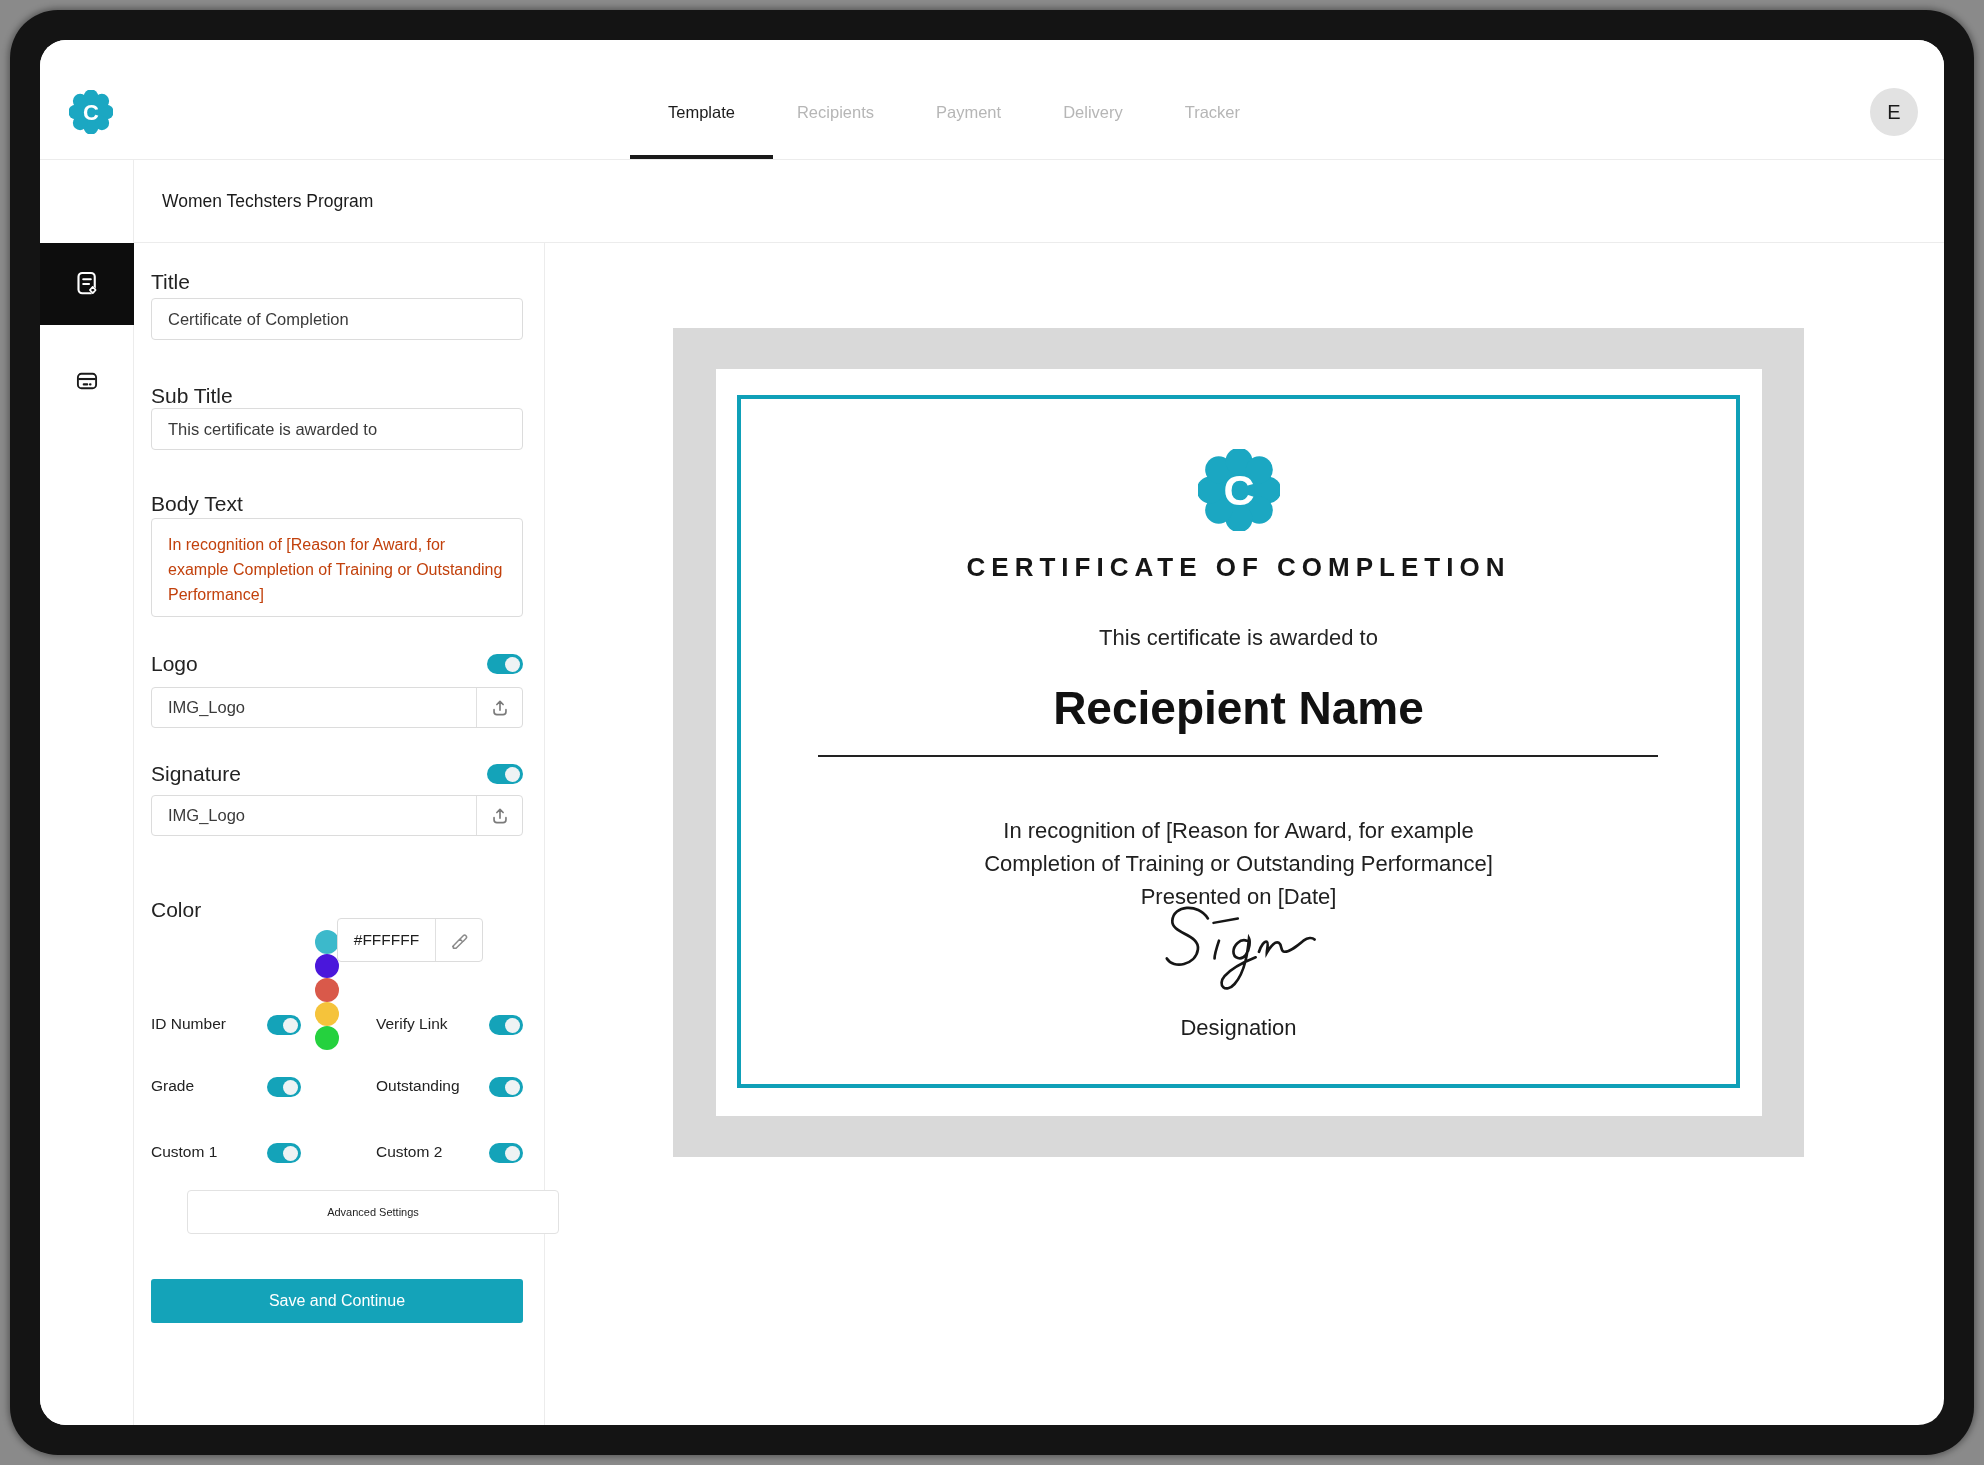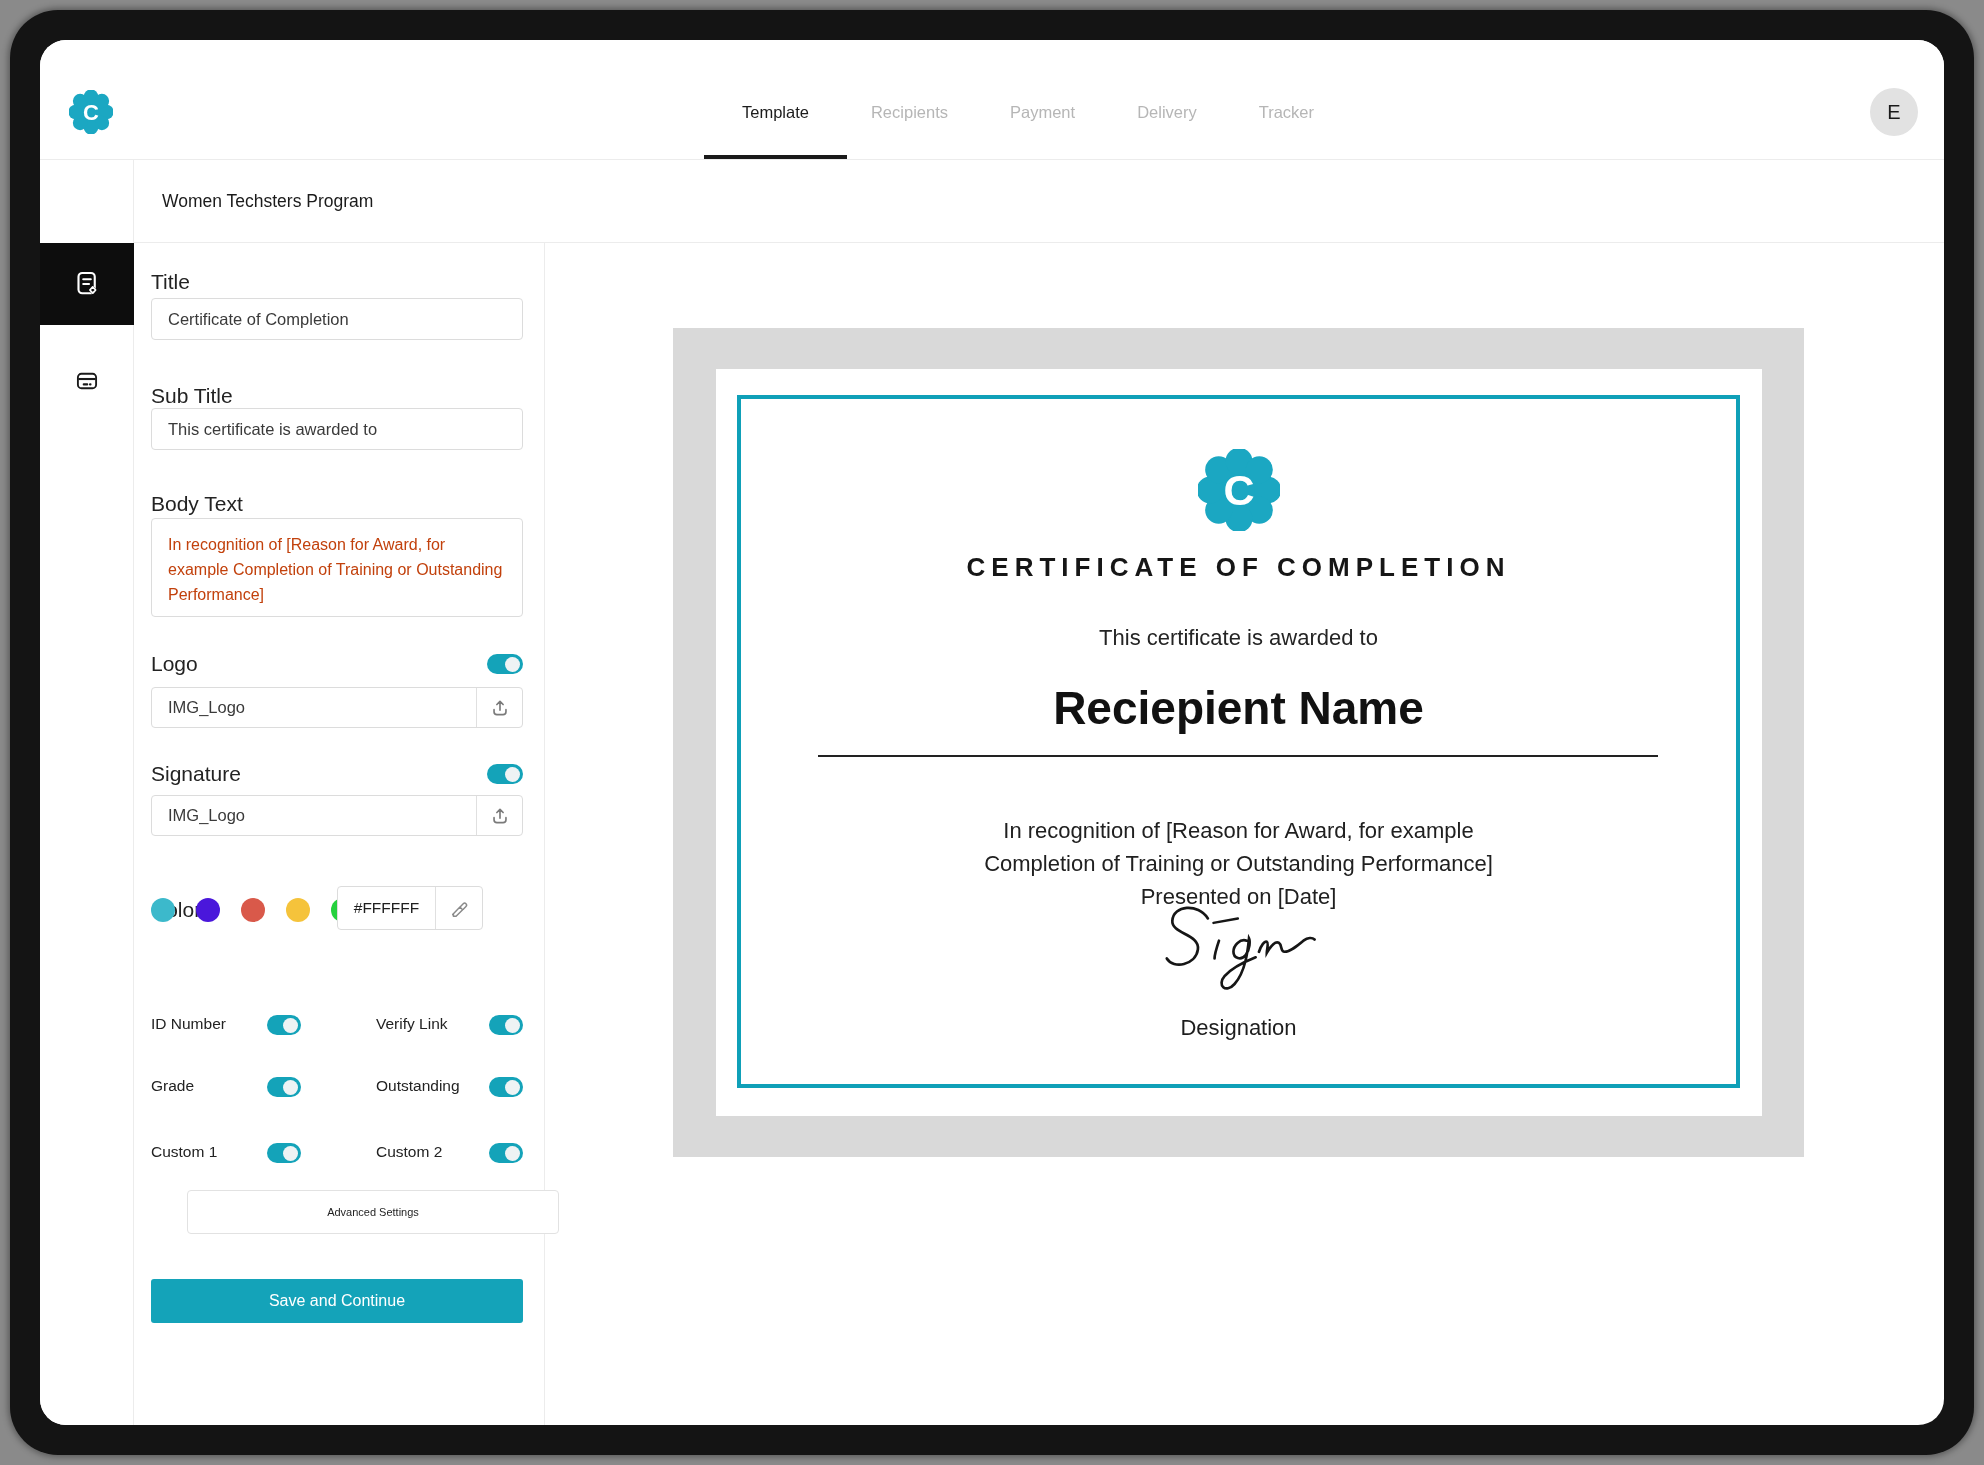--- a/index.html
+++ b/index.html
@@ -5,21 +5,21 @@
 <style>
   * { margin:0; padding:0; box-sizing:border-box; }
   html,body { width:1984px; height:1465px; font-family:"Liberation Sans", sans-serif; }
   .stage { position:relative; width:1984px; height:1465px; background:#8a8a8a; overflow:hidden; }
   .device { position:absolute; inset:10px; background:#141414; border-radius:48px; box-shadow:0 0 6px 2px rgba(0,0,0,.35); }
   .window { position:absolute; left:40px; top:40px; width:1904px; height:1385px; background:#ffffff; border-radius:26px; overflow:hidden; }
 
   
   .nav { position:absolute; left:0; top:0; right:0; height:120px; border-bottom:1px solid #ececec; background:#fff; }
   .nav-logo { position:absolute; left:29px; top:50px; width:44px; height:44px; }
-  .tabs { position:absolute; left:702px; top:0; bottom:0; display:flex; gap:62px; padding-top:26px; }
+  .tabs { position:absolute; left:628px; top:0; bottom:0; display:flex; gap:62px; padding-top:26px; }
   .tab { position:relative; height:100%; display:flex; align-items:center; font-size:16.5px; color:#b6b6b6; cursor:pointer; }
   .tab.active { color:#1c1c1c; font-weight:500; }
   .tab.active::after { content:""; position:absolute; left:-38px; right:-38px; bottom:0; height:4px; background:#1a1a1a; }
   .avatar { position:absolute; right:26px; top:48px; width:48px; height:48px; border-radius:50%; background:#e2e2e2; display:flex; align-items:center; justify-content:center; font-size:20px; color:#1a1a1a; }
 
   
   .program-bar { position:absolute; left:94px; right:0; top:120px; height:83px; border-bottom:1px solid #ececec; display:flex; align-items:center; padding-left:28px; background:#fff; }
   .program-title { font-size:17.5px; font-weight:500; color:#1b1b1b; }
 
   
@@ -174,21 +174,21 @@
         <div class="upload-text">IMG_Logo</div>
         <div class="upload-btn">
           <svg width="22" height="22" viewBox="0 0 24 24" fill="none">
             <path d="M12 14.5V5.2M8.6 8.2L12 4.7l3.4 3.5" stroke="#7a7a7a" stroke-width="1.8" stroke-linecap="round" stroke-linejoin="round"></path>
             <path d="M5.5 13.8v2.2a3.2 3.2 0 0 0 3.2 3.2h6.6a3.2 3.2 0 0 0 3.2-3.2v-2.2" stroke="#7a7a7a" stroke-width="1.8" stroke-linecap="round"></path>
           </svg>
         </div>
       </div>
 
       <div class="fp" style="top:655px"><span class="field-label">Color</span></div>
-      <div class="fp swatch-row" style="top:655px; position:absolute;">
+      <div class="fp swatch-row" style="top:687px; position:absolute;flex-direction:column;">
         <div class="swatch" style="background: rgb(60, 185, 203);"></div>
         <div class="swatch" style="background: rgb(74, 23, 219);"></div>
         <div class="swatch" style="background: rgb(217, 89, 74);"></div>
         <div class="swatch" style="background: rgb(245, 195, 59);"></div>
         <div class="swatch" style="background: rgb(37, 209, 62);"></div>
         <div class="hex-box">
           <div class="hex-value">#FFFFFF</div>
           <div class="hex-pick">
             <svg width="22" height="22" viewBox="0 0 24 24" fill="none">
               <path d="M13.7 10.3l2.9-3a2.1 2.1 0 0 1 3 3l-2.9 3" stroke="#8a8a8a" stroke-width="1.6" stroke-linecap="round" stroke-linejoin="round"></path>

